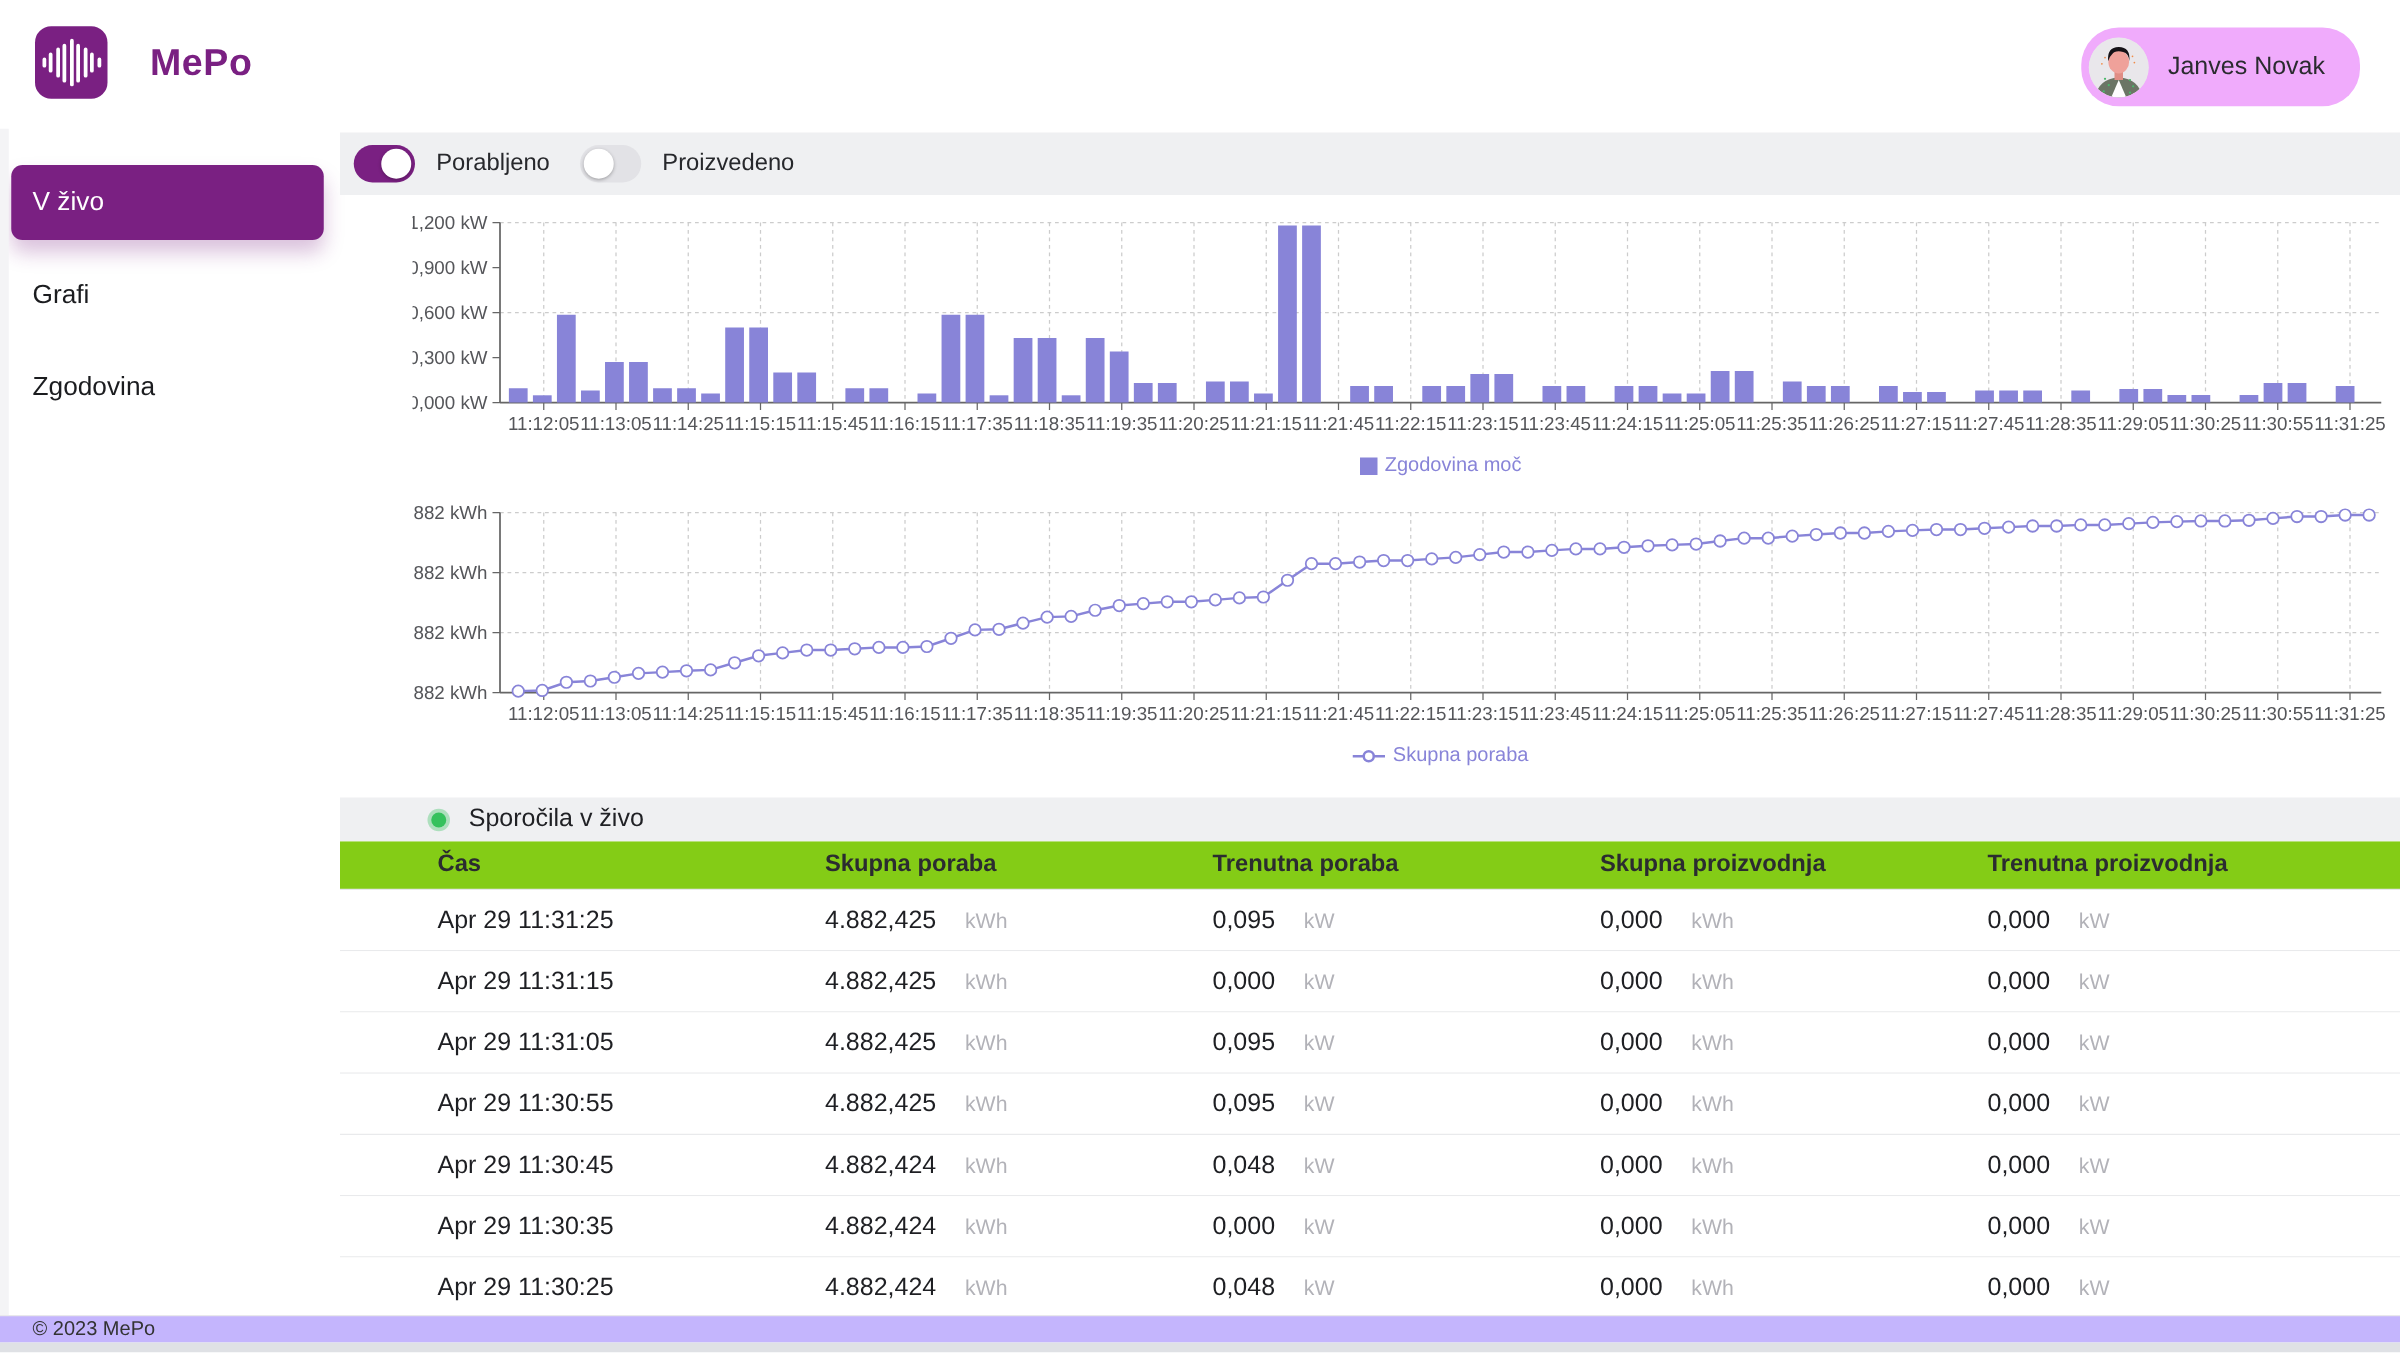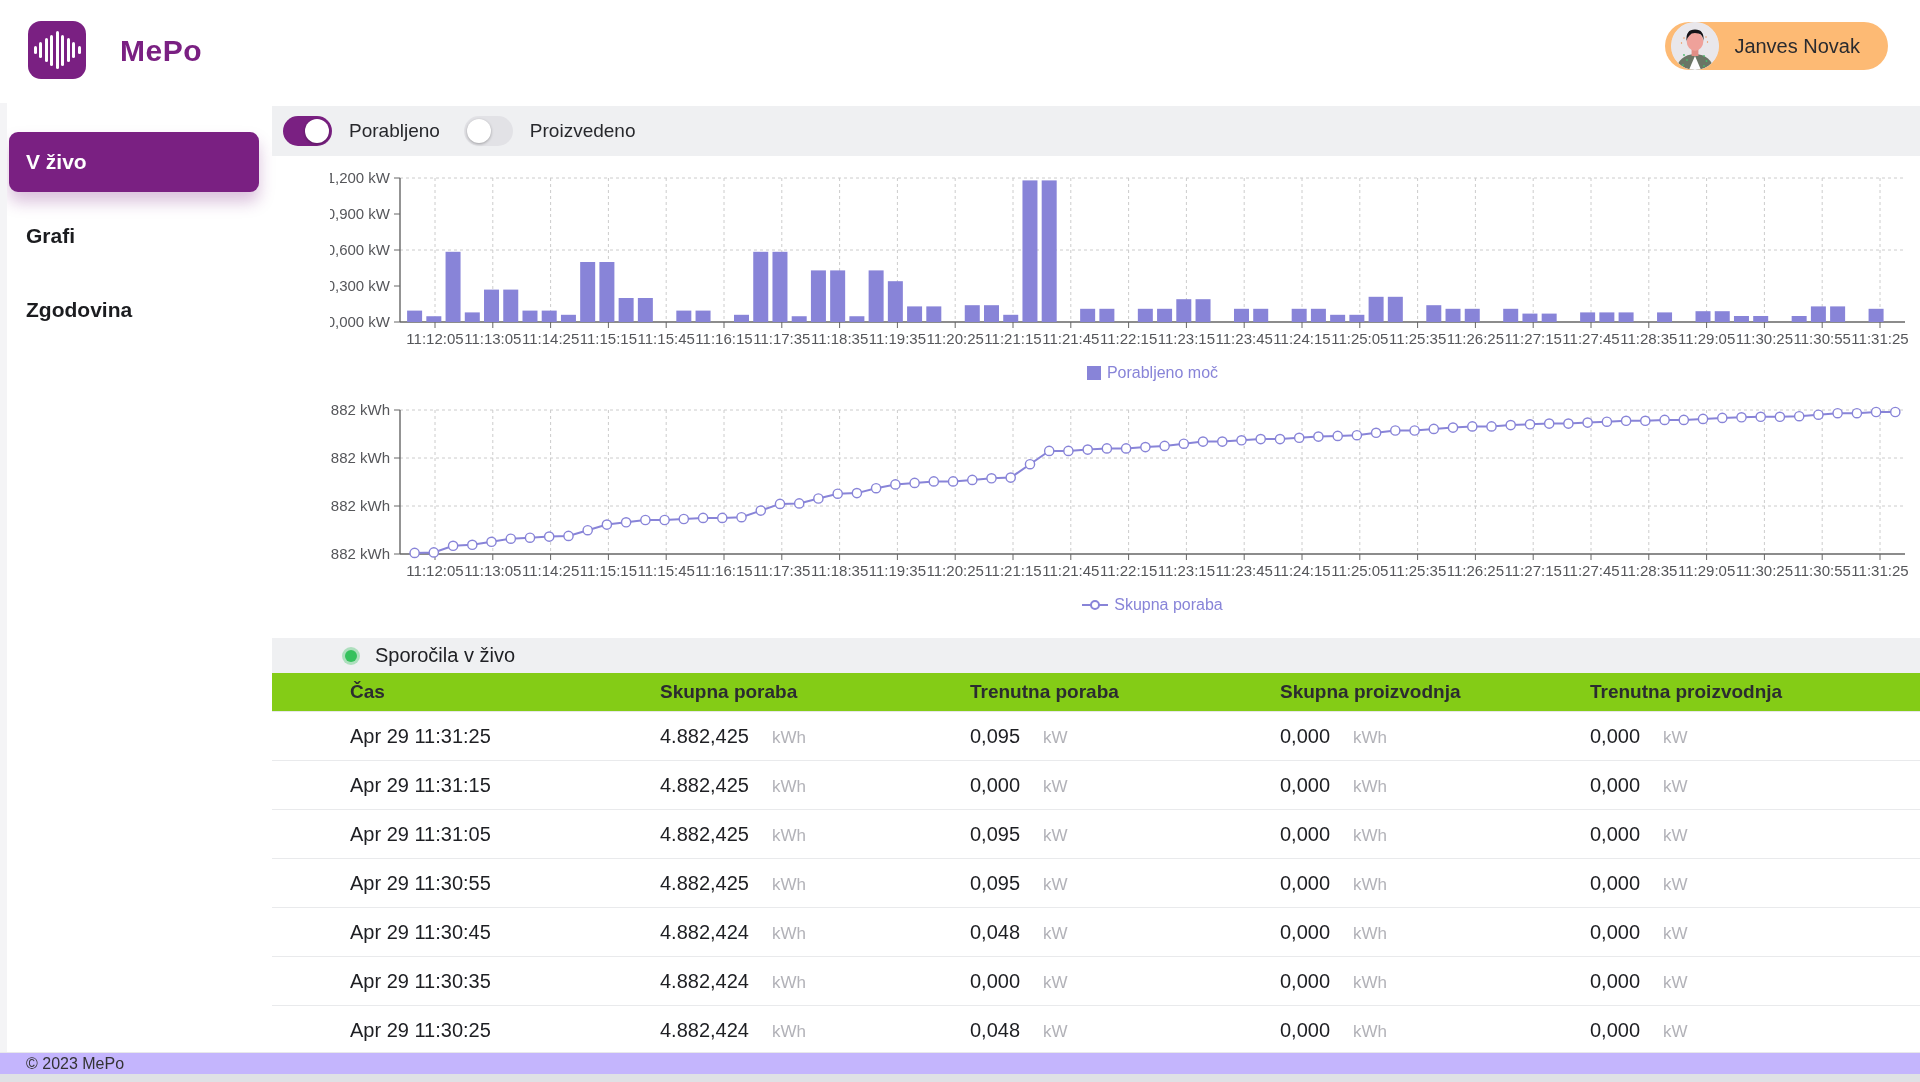--- a/index.html
+++ b/index.html
@@ -17,28 +17,28 @@
     background:#fff;color:var(--txt);
     font-family:"Liberation Sans",sans-serif;
   }
   
   .header{position:absolute;left:0;top:0;width:1920px;height:103px;background:#fff;}
   .logo{position:absolute;left:28px;top:21px;width:58px;height:58px;background:var(--purple);
         border-radius:13px;display:flex;align-items:center;justify-content:center;}
   .logo-bars{display:flex;align-items:center;gap:2.5px;}
   .logo-bars i{display:block;width:3px;background:#fff;border-radius:2px;}
   .brand{position:absolute;left:120px;top:34px;font-size:30px;font-weight:bold;color:var(--purple);letter-spacing:.5px;}
-  .user-chip{position:absolute;right:32px;top:22px;height:48px;background:#fdba74;border-radius:30px;
+  .user-chip{position:absolute;right:32px;top:22px;height:63px;background:#f0abfc;border-radius:30px;
              display:flex;align-items:center;gap:15px;padding:0 28px 0 6px;cursor:pointer;}
   .avatar{width:48px;height:48px;border-radius:50%;overflow:hidden;background:#e9e7eb;flex:0 0 auto;}
   .user-name{font-size:20px;color:#2a2b2f;}
   
   .sidebar{position:absolute;left:0;top:103px;width:266px;bottom:30px;background:#fff;padding-top:29px;}
   .side-item{height:60px;margin:0 7px 14px 9px;border-radius:9px;display:flex;align-items:center;
-             padding-left:17px;font-size:21px;color:#1b1c1f;cursor:pointer;font-weight:bold;}
+             padding-left:17px;font-size:21px;color:#1b1c1f;cursor:pointer;}
   .side-item.active{background:var(--purple);color:#fff;box-shadow:0 10px 16px rgba(122,32,130,.28);}
   
   .toggle-strip{position:absolute;left:272px;top:106px;width:1648px;height:50px;background:var(--strip);
                 display:flex;align-items:center;padding-left:11px;}
   .switch{width:49px;height:30px;border-radius:15px;position:relative;cursor:pointer;flex:0 0 auto;}
   .switch.on{background:var(--purple);}
   .switch.off{background:#e2e2e6;}
   .switch .knob{position:absolute;top:3px;width:24px;height:24px;border-radius:50%;background:#fff;
                 box-shadow:0 1px 3px rgba(0,0,0,.3);}
   .switch.on .knob{right:3px;}
@@ -295,21 +295,21 @@
     <rect x="1403.97" y="156" width="15" height="6" fill="#8884d8"></rect>
     <rect x="1423.2" y="156" width="15" height="6" fill="#8884d8"></rect>
     <rect x="1461.6599999999999" y="156" width="15" height="6" fill="#8884d8"></rect>
     <rect x="1480.8899999999999" y="146.4" width="15" height="15.600000000000001" fill="#8884d8"></rect>
     <rect x="1500.12" y="146.4" width="15" height="15.600000000000001" fill="#8884d8"></rect>
     <rect x="1538.58" y="148.8" width="15" height="13.2" fill="#8884d8"></rect>
   </svg>
 <div class="legend" id="legend1">
   <span class="item">
     <span class="sq"></span>
-    <span>Porabljeno moč</span>
+    <span>Zgodovina moč</span>
   </span>
 </div>
 
 <svg id="lineChart" class="chart-svg" width="1590" height="190" viewBox="0 0 1590 190">
     <line x1="105" y1="12" x2="105" y2="156" stroke="#ccc" stroke-dasharray="3 3"></line>
     <line x1="162.8" y1="12" x2="162.8" y2="156" stroke="#ccc" stroke-dasharray="3 3"></line>
     <line x1="220.6" y1="12" x2="220.6" y2="156" stroke="#ccc" stroke-dasharray="3 3"></line>
     <line x1="278.4" y1="12" x2="278.4" y2="156" stroke="#ccc" stroke-dasharray="3 3"></line>
     <line x1="336.2" y1="12" x2="336.2" y2="156" stroke="#ccc" stroke-dasharray="3 3"></line>
     <line x1="394" y1="12" x2="394" y2="156" stroke="#ccc" stroke-dasharray="3 3"></line>

